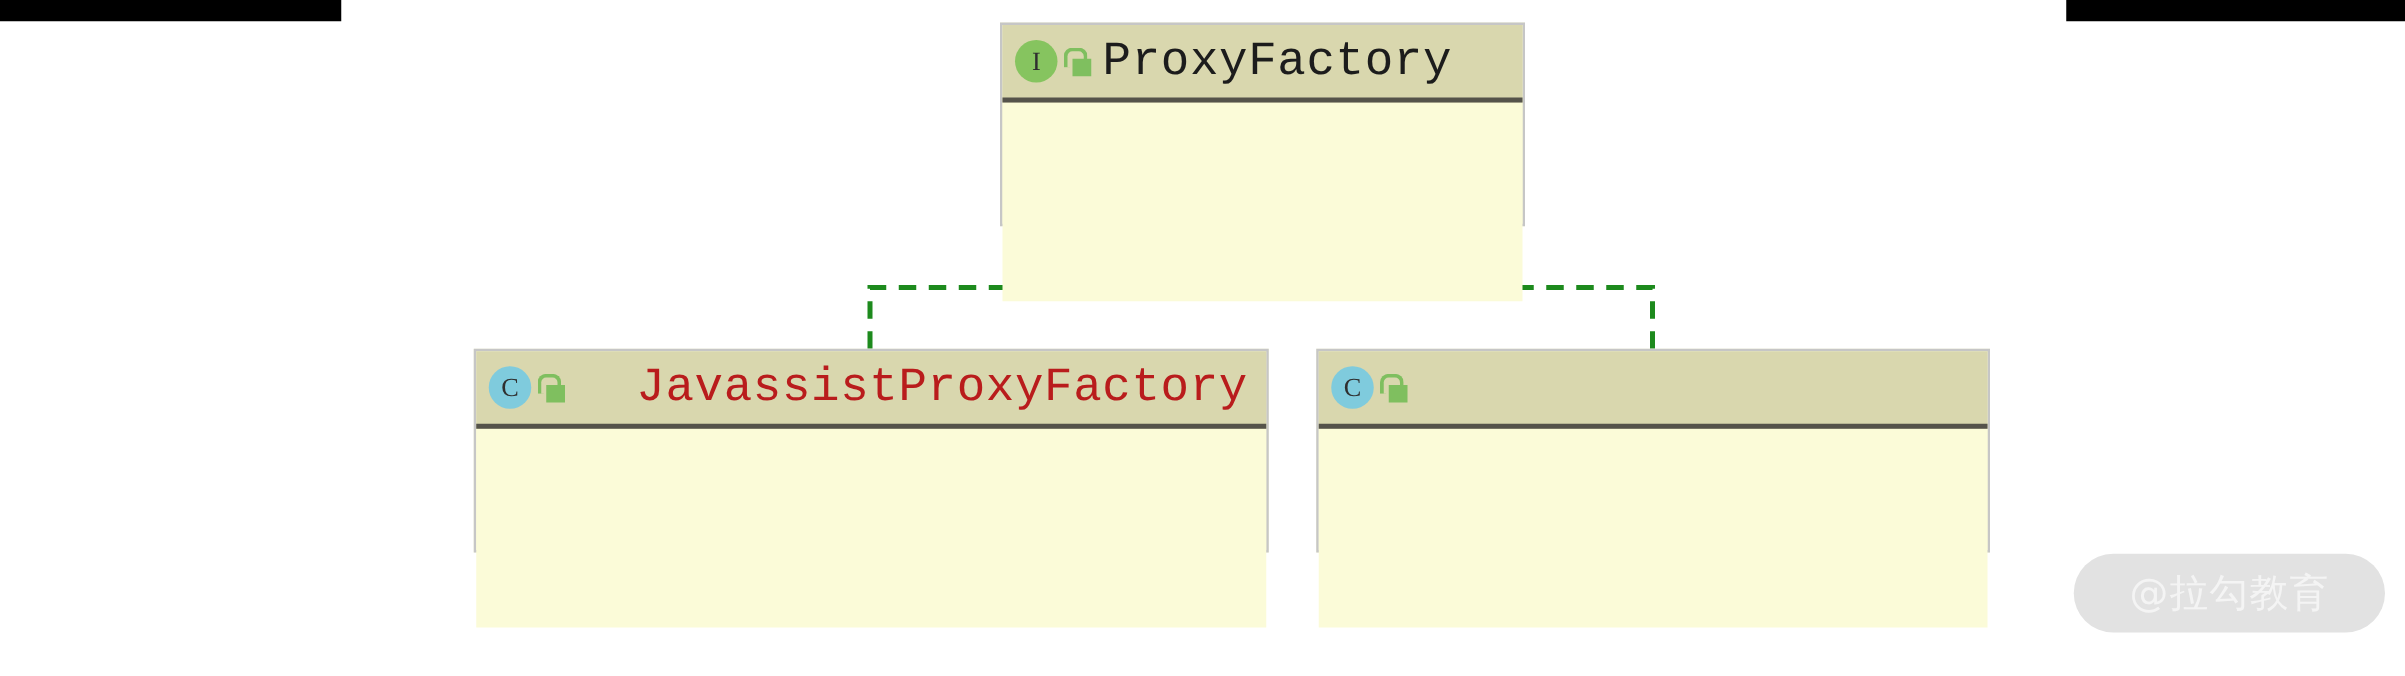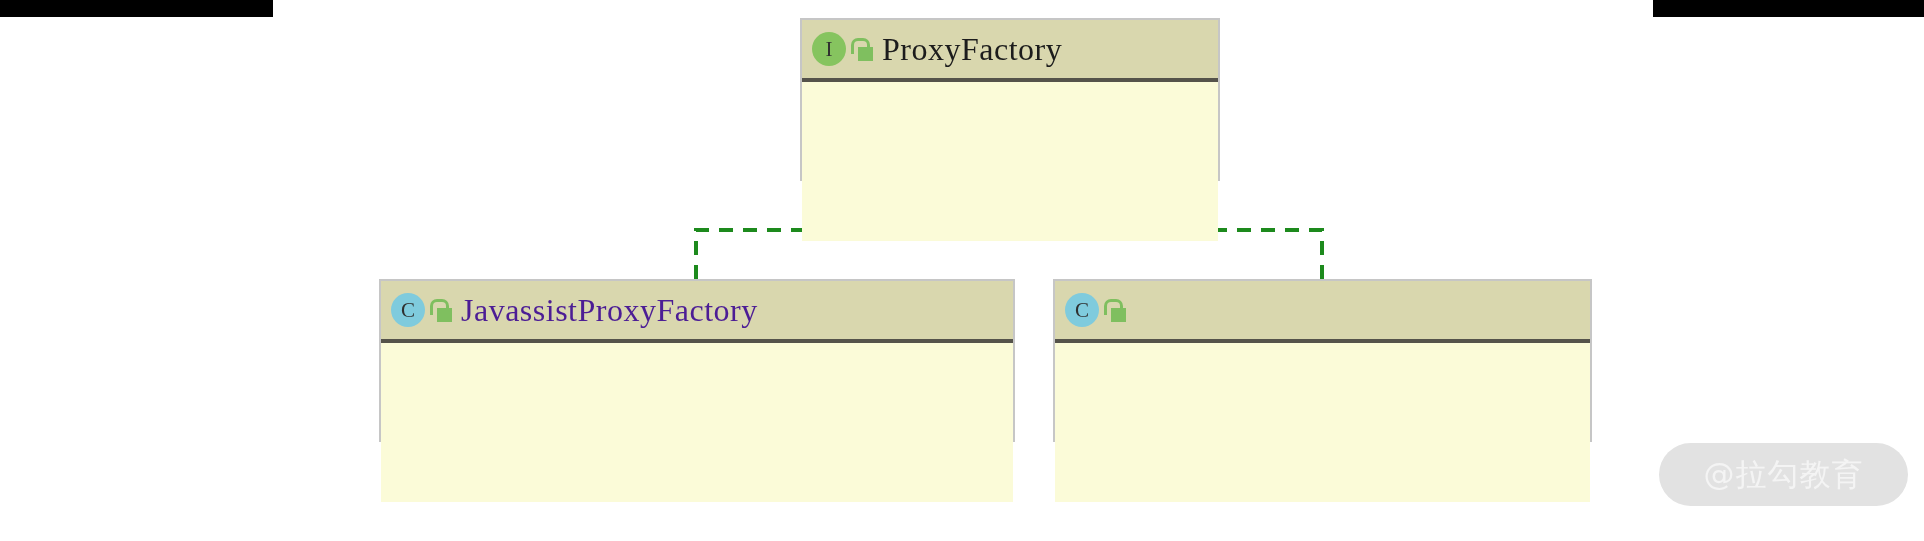--- a/index.html
+++ b/index.html
@@ -92,28 +92,28 @@
   .lock-icon .body {
     position: absolute;
     left: 8px;
     top: 11px;
     width: 15px;
     height: 14px;
     background: #7fbf5f;
   }
 
   .uml-title {
-    font-family: Liberation Serif, serif;
-    font-size: 32px;
+    font-family: Liberation Mono, monospace;
+    font-size: 38px;
     letter-spacing: 0.5px;
     white-space: nowrap;
     text-align: center;
   }
   .uml-title.interface-name { color: #1c1c1c; }
-  .uml-title.class-name     { color: #4c1d95; }
+  .uml-title.class-name     { color: #b91c1c; margin-left: 48px; }
 
   
   .connector-layer {
     position: absolute;
     inset: 0;
     pointer-events: none;
   }
 
   
   .watermark {

